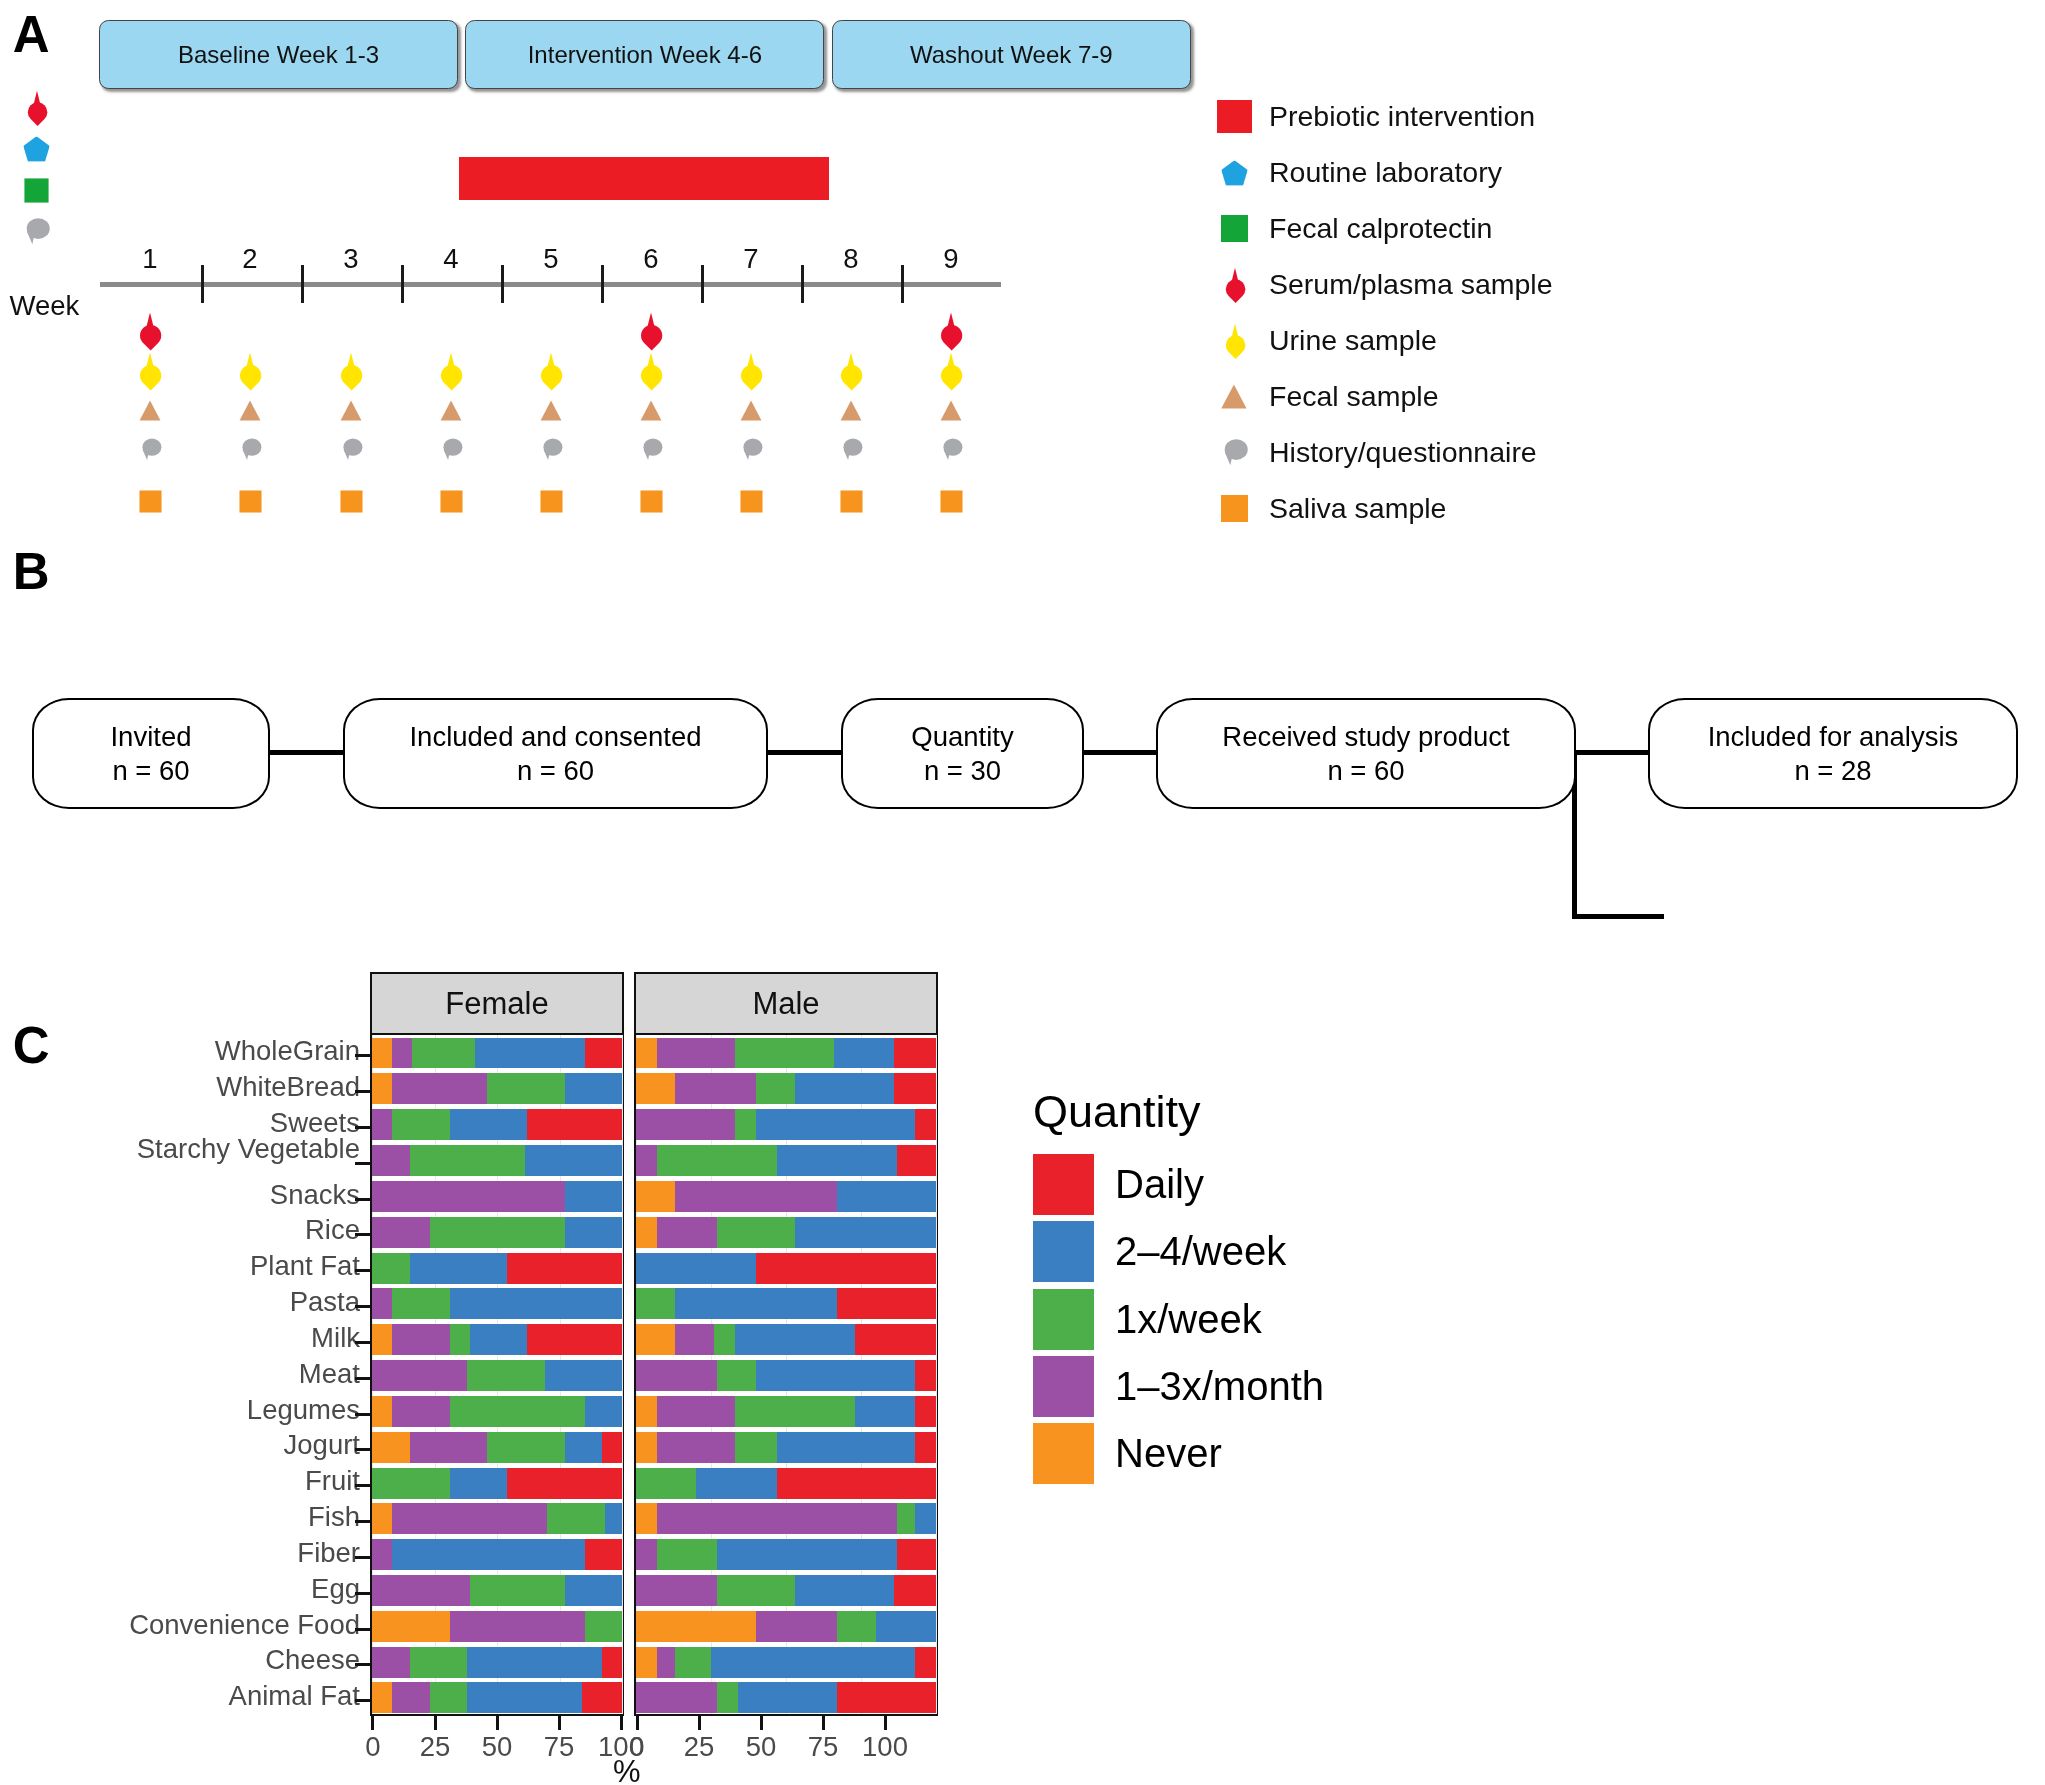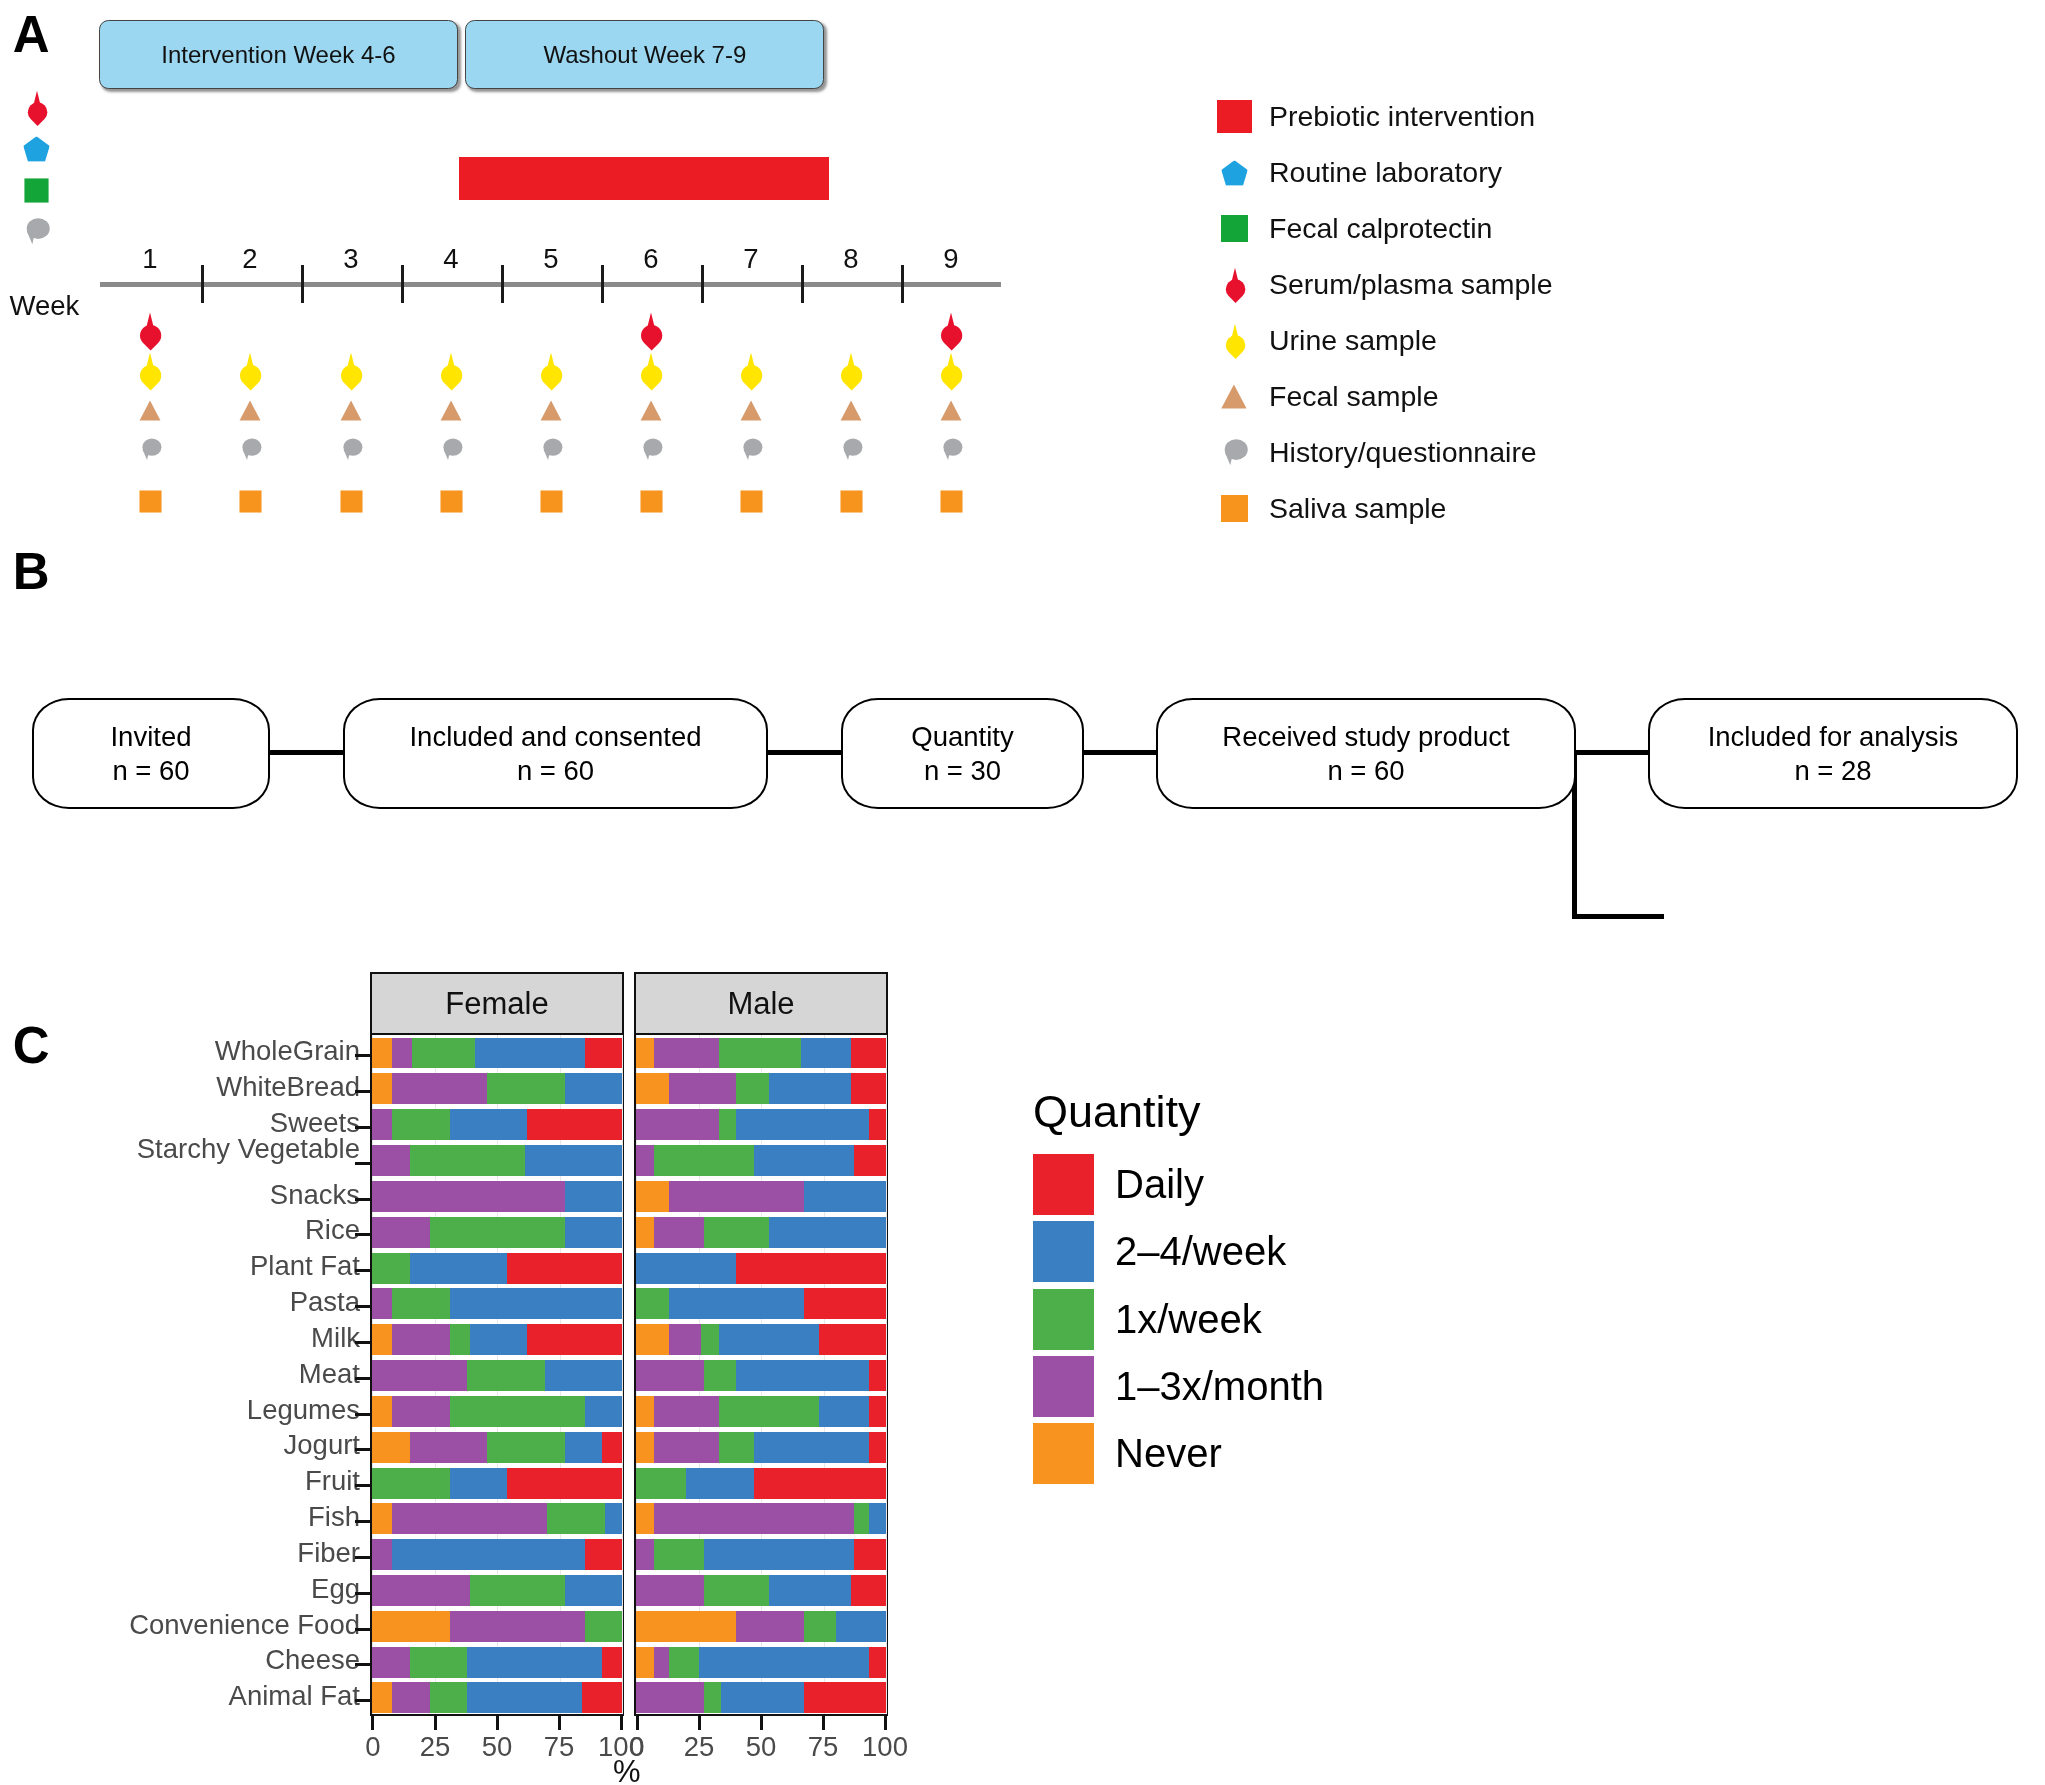--- a/index.html
+++ b/index.html
@@ -103,20 +103,21 @@
   .legendC-sw{ width:61px; height:61px; }
   .legendC-label{ font-size:40px; color:#000; white-space:nowrap; }
 </style>
 </head>
 <body>
 
 <div id="panelA">
   <div class="panel-letter" style="left:12.7px; top:8.5px;">A</div>
 
   <div class="phase-row" id="phaseRow">
+      <div class="phase-box">Baseline Week 1-3</div>
       <div class="phase-box">Intervention Week  4-6</div>
       <div class="phase-box">Washout Week 7-9</div>
     </div>
 
   <div class="left-icons" id="leftIcons">
       <div style="height: 30px; display: flex; align-items: center; justify-content: center;">
         <span class="ico ico-drop" style="color:#E8112D;transform:scale(1.15);transform-origin:center center;">
           <b></b>
           <i style="background:#E8112D"></i>
         </span>
@@ -659,21 +660,21 @@
         <div class="bar-row" style="position: absolute; left: 0px; right: 0px; top: 647px; height: 30.5px;">
           <div class="seg" style="width: 8%; background: rgb(247, 147, 30);"></div>
           <div class="seg" style="width: 15%; background: rgb(155, 79, 165);"></div>
           <div class="seg" style="width: 15%; background: rgb(77, 175, 74);"></div>
           <div class="seg" style="width: 46%; background: rgb(58, 127, 193);"></div>
           <div class="seg" style="width: 16%; background: rgb(232, 33, 43);"></div>
         </div>
       </div>
   </div>
 
-  <div class="facet" id="facetMale" style="left:634px; width:254px;">
+  <div class="facet" id="facetMale" style="left:634px; width:304px;">
     <div class="facet-strip">Male</div>
     <div class="facet-body" id="bodyMale" style="height:681px;">
         <div class="gridv" style="left: 0%;"></div>
         <div class="gridv" style="left: 25%;"></div>
         <div class="gridv" style="left: 50%;"></div>
         <div class="gridv" style="left: 75%;"></div>
         <div class="gridv" style="left: 100%;"></div>
         <div class="bar-row" style="position: absolute; left: 0px; right: 0px; top: 2.6px; height: 30.5px;">
           <div class="seg" style="width: 7%; background: rgb(247, 147, 30);"></div>
           <div class="seg" style="width: 26%; background: rgb(155, 79, 165);"></div>

